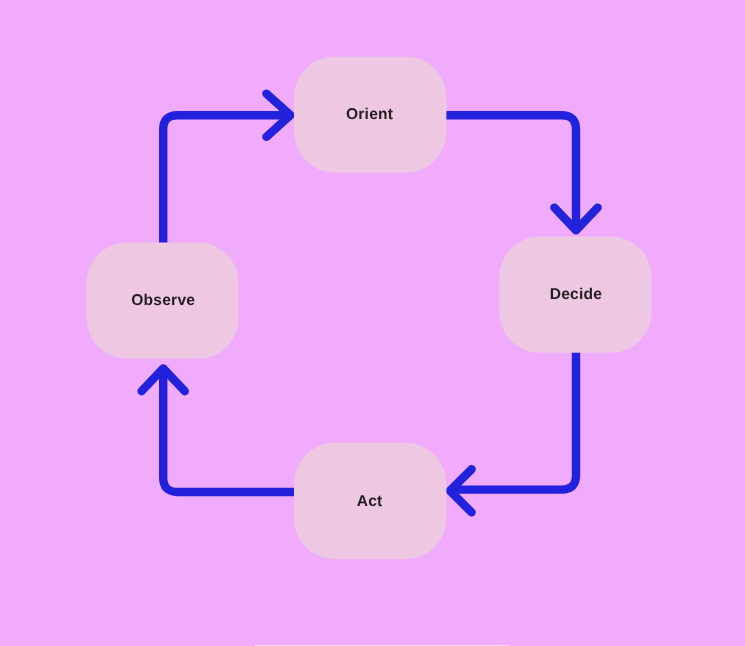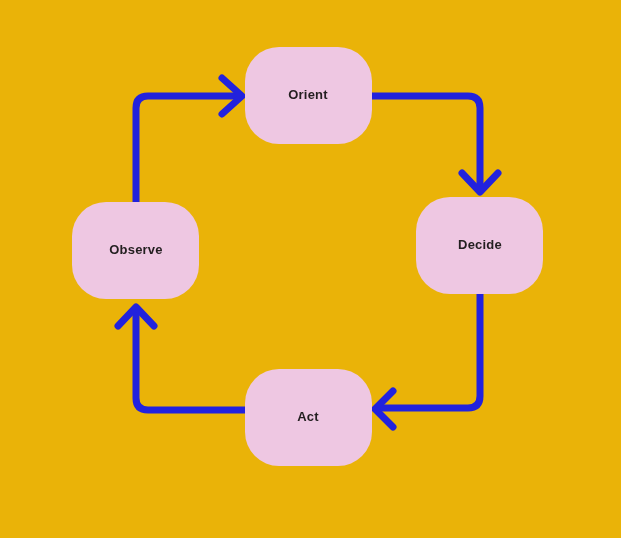--- a/index.html
+++ b/index.html
@@ -45,21 +45,21 @@
   }
   .arrowhead {
     fill: none;
     stroke-linecap: round;
     stroke-linejoin: round;
   }
 </style>
 </head>
 <body>
 
-<div id="canvas" style="background: #eab308;">
+<div id="canvas" style="background: #f0abfc;">
 
   <svg id="diagram-svg" viewBox="0 0 621 538" xmlns="http://www.w3.org/2000/svg">
 
     <g>
 
       <g>
         <path class="connector" stroke="#2222dd" stroke-width="7" d="M 136 202 L 136 108 Q 136 96 148 96 L 238 96"></path>
         <path class="arrowhead" d="M 222 78 L 242 96 L 222 114" stroke="#2222dd" stroke-width="7"></path>
       </g>
 

